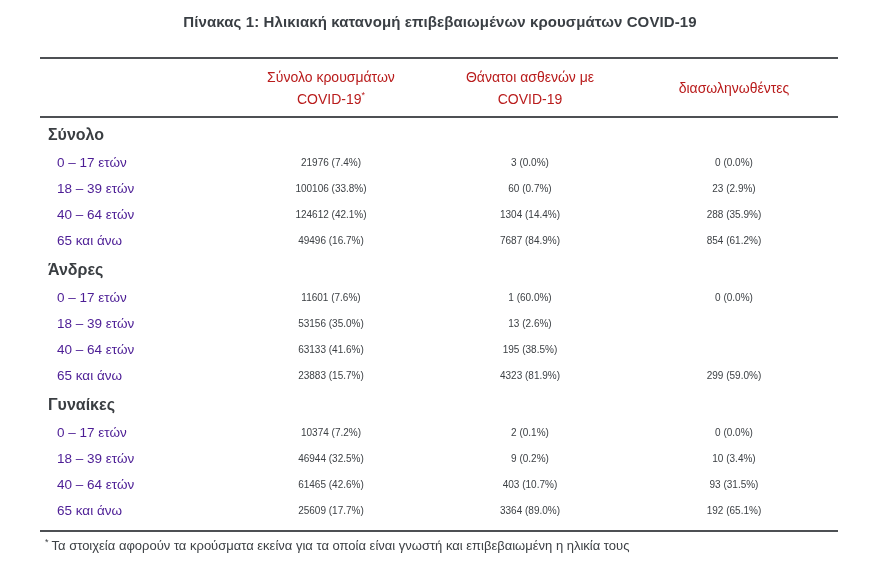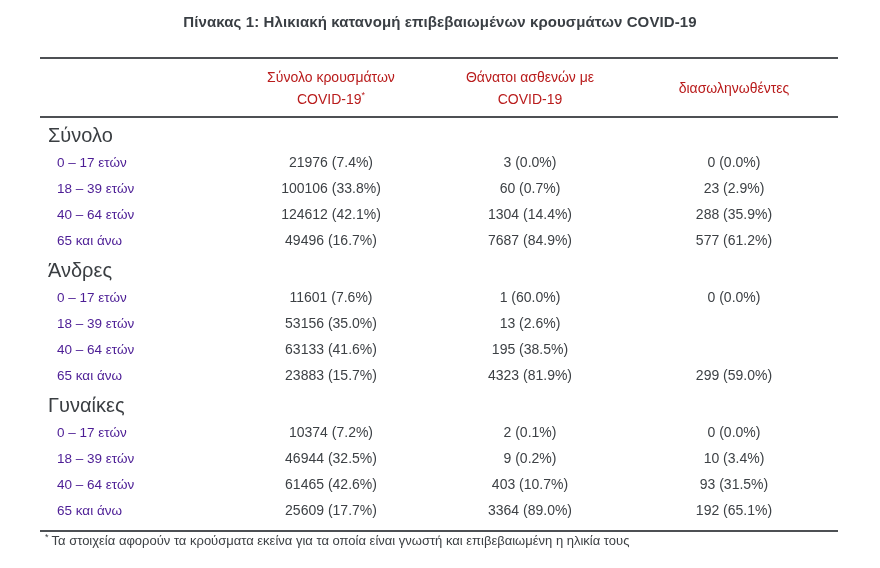--- a/index.html
+++ b/index.html
@@ -55,39 +55,40 @@
   .section-title-row {
     height: 28px;
     display: flex;
     align-items: center;
     padding-left: 8px;
     margin-top: 3px;
     box-sizing: border-box;
   }
   .section-title-row:first-of-type { margin-top: 2px; }
   .section-title {
-    font-size: 20px;
-    font-weight: 400;
+    font-size: 16px;
+    font-weight: 700;
     color: #3a3e42;
   }
   .data-row {
     height: 26px;
   }
   .cell-label {
     padding-left: 17px;
     font-size: 13.5px;
     color: #4c1d95;
   }
   .cell-num {
     text-align: center;
-    font-size: 14px;
+    font-size: 10px;
     color: #3d4145;
   }
   .body-pad-bottom { height: 7px; }
   .footnote {
+    margin-top: 5px;
     padding-left: 5px;
     font-size: 13px;
     color: #3d4145;
   }
   .footnote sup {
     font-size: 9px;
     margin-right: 3px;
   }
 </style>
 </head>
@@ -134,21 +135,21 @@
   <div class="grid-row data-row">
     <div class="cell-label">40 – 64 ετών</div>
     <div class="cell-num">124612 (42.1%)</div>
     <div class="cell-num">1304 (14.4%)</div>
     <div class="cell-num">288 (35.9%)</div>
   </div>
   <div class="grid-row data-row">
     <div class="cell-label">65 και άνω</div>
     <div class="cell-num">49496 (16.7%)</div>
     <div class="cell-num">7687 (84.9%)</div>
-    <div class="cell-num">577 (61.2%)</div>
+    <div class="cell-num">854 (61.2%)</div>
   </div>
 
   <div class="section-title-row">
     <span class="section-title">Άνδρες</span>
   </div>
   <div class="grid-row data-row">
     <div class="cell-label">0 – 17 ετών</div>
     <div class="cell-num">11601 (7.6%)</div>
     <div class="cell-num">1 (60.0%)</div>
     <div class="cell-num">0 (0.0%)</div>

